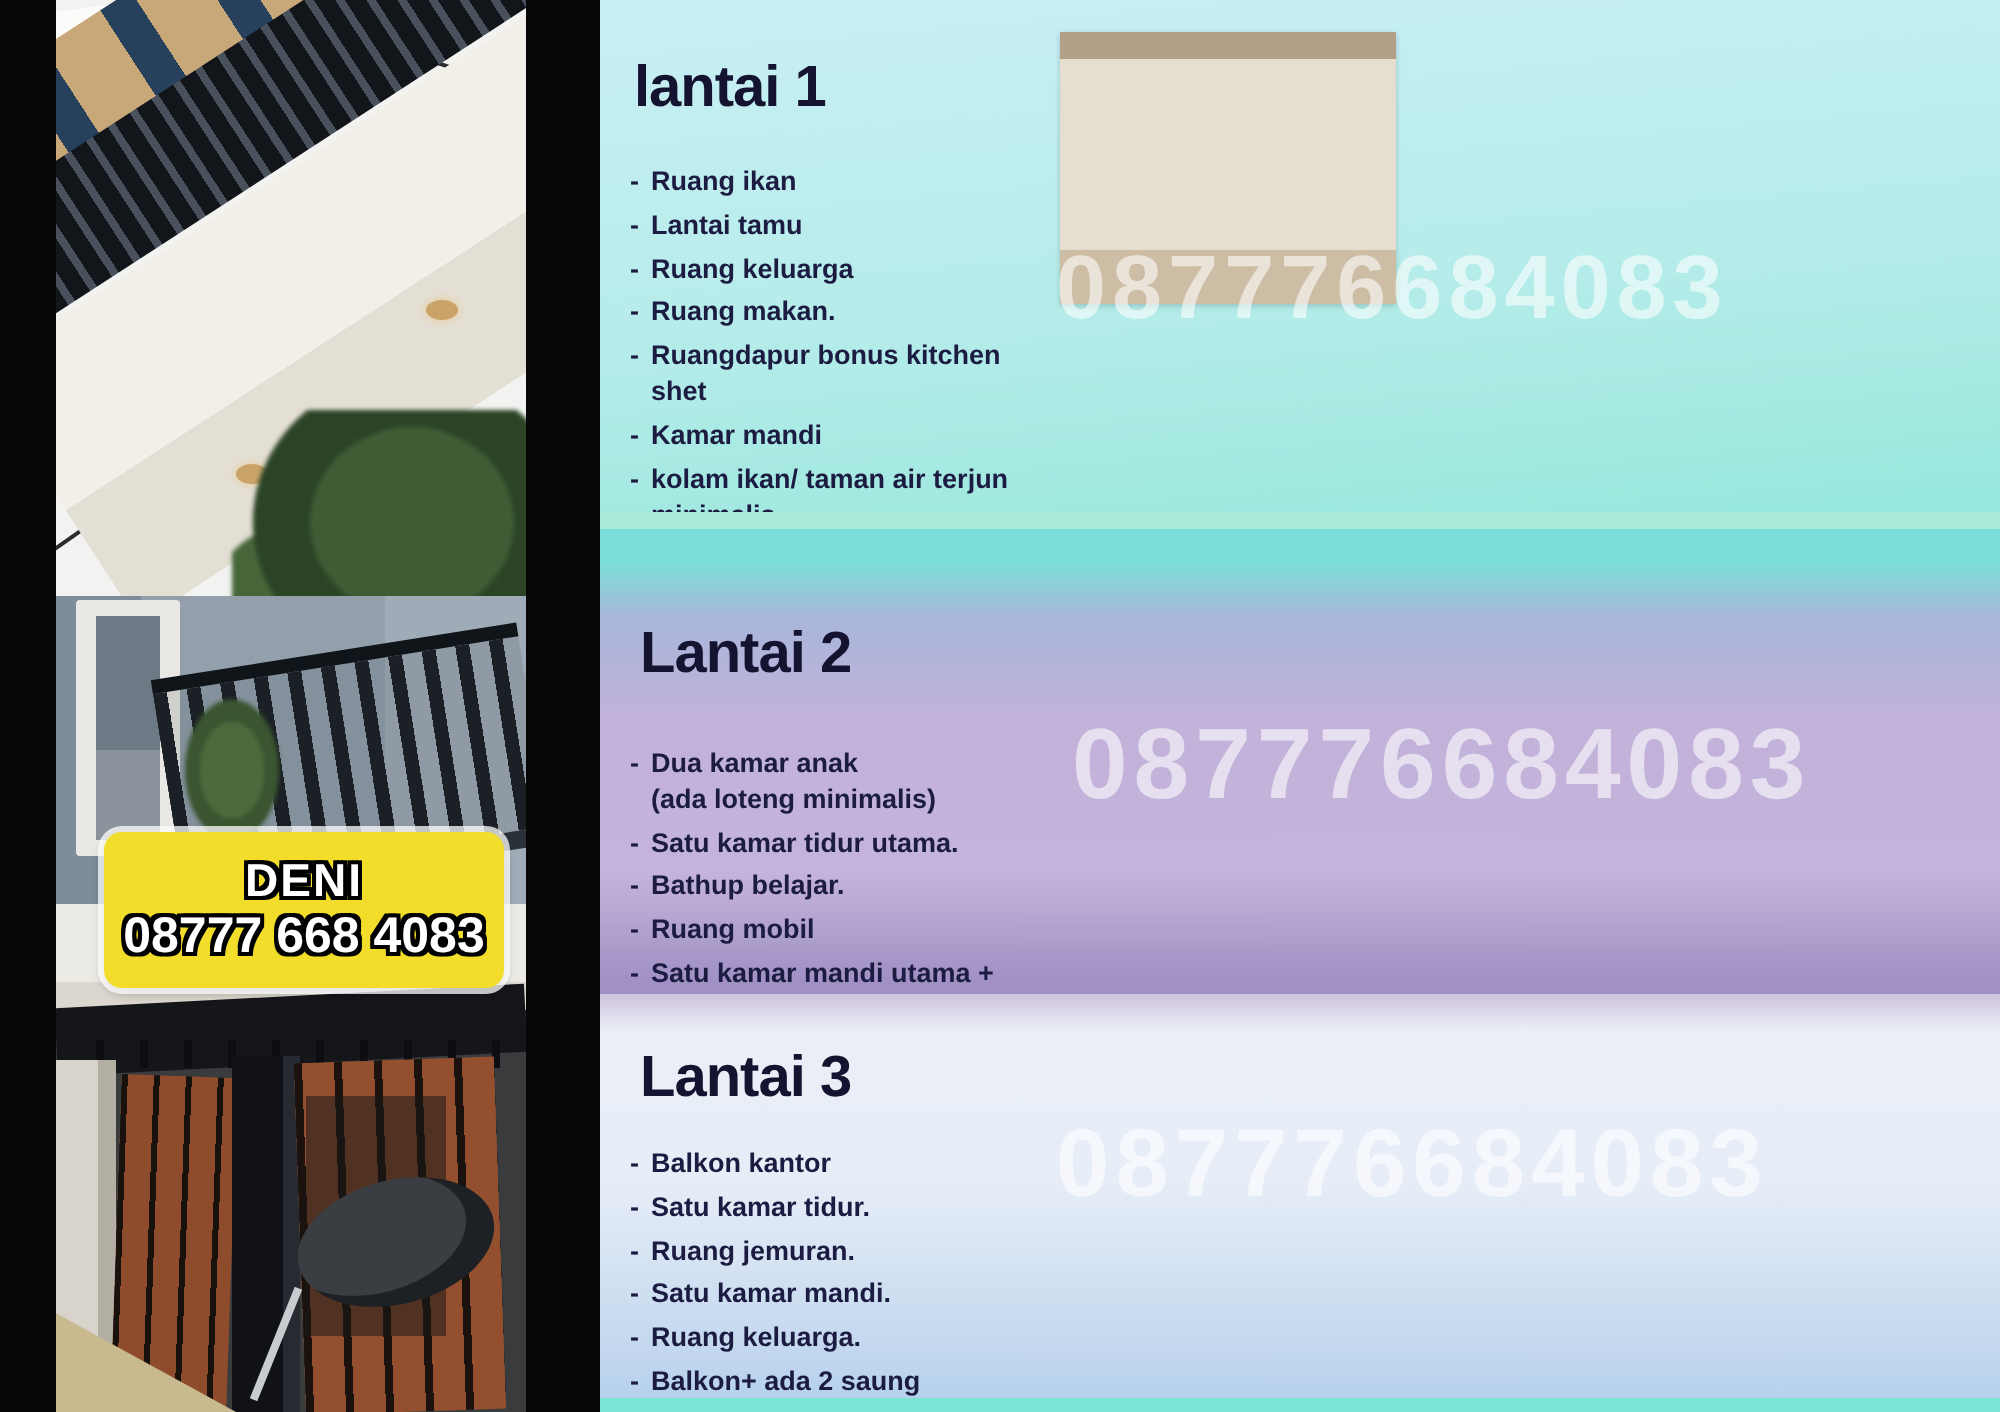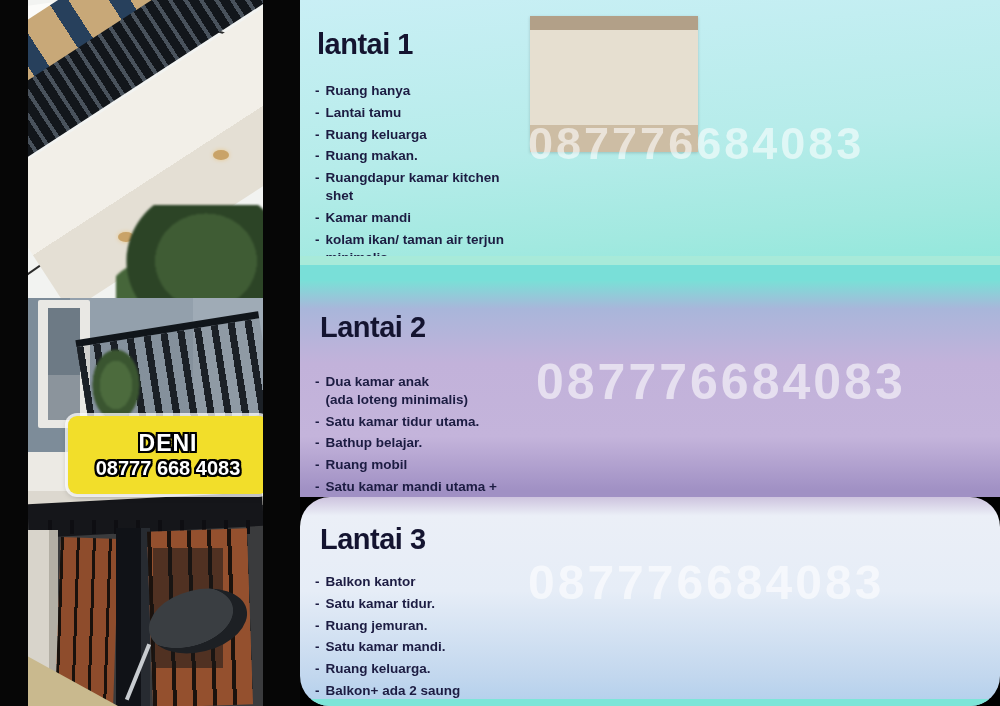--- a/index.html
+++ b/index.html
@@ -45,34 +45,34 @@
     background:repeating-linear-gradient(90deg,#19110c 0 3px,#8e4c2c 3px 16px);}
   #gate-post-mid{position:absolute;left:88px;top:528px;width:34px;height:178px;background:linear-gradient(90deg,#101217 0 75%,#272b31 75%);}
   #gate-right{position:absolute;left:122px;top:530px;width:100px;height:176px;transform:rotate(-2deg);
     background:repeating-linear-gradient(90deg,#1b120d 0 4px,#94502e 4px 20px);}
   #gate-dark-opening{position:absolute;left:125px;top:548px;width:70px;height:120px;background:#17181a;opacity:.55;}
   #mirror{position:absolute;left:120px;top:590px;width:100px;height:62px;border-radius:50%;transform:rotate(-14deg);
     background:radial-gradient(ellipse at 40% 40%,#3a3e42 0 55%,#1d2024 56%);}
   #mirror-stem{position:absolute;left:108px;top:642px;width:4px;height:60px;background:#c8ccd0;transform:rotate(22deg);}
   #bottom-wedge{position:absolute;left:0;top:630px;width:90px;height:76px;background:#c9b98e;clip-path:polygon(0 35%,100% 100%,0 100%);}
   
-  #badge{position:absolute;left:40px;top:416px;width:200px;height:78px;background:#f2de2a;border-radius:9px;
+  #badge{position:absolute;left:24px;top:416px;width:200px;height:78px;background:#f2de2a;border-radius:9px;
     box-shadow:0 0 0 3px rgba(255,255,255,.75),0 2px 6px rgba(0,0,0,.35);z-index:5;
     display:flex;flex-direction:column;align-items:center;justify-content:center;line-height:1.12;}
   .badge-txt{color:#fff;font-weight:bold;
     text-shadow:-2px -2px 0 #000,2px -2px 0 #000,-2px 2px 0 #000,2px 2px 0 #000,0 2px 0 #000,0 -2px 0 #000,2px 0 0 #000,-2px 0 0 #000;}
   #badge-name{font-size:23px;letter-spacing:1px;}
-  #badge-phone{font-size:20px;letter-spacing:0px;}
+  #badge-phone{font-size:25px;letter-spacing:0px;}
   
   #right-panel{position:absolute;left:300px;top:0;width:700px;height:706px;text-decoration:underline;}
   .section{position:absolute;left:0;width:700px;overflow:hidden;}
   #sec1{top:0;height:281px;background:linear-gradient(175deg,#c9eff5 0%,#b6ecea 50%,#a2e9e0 78%,#8de7da 100%);}
   #sec1-band{position:absolute;left:0;top:256px;width:700px;height:25px;background:linear-gradient(180deg,#a8ead9 0 35%,#79dfd8 35%);}
   #sec2{top:281px;height:216px;background:linear-gradient(180deg,#7bdfd7 0%,#a9b6da 13%,#c2b2da 38%,#c4b4db 72%,#a090c4 97%);}
-  #sec3{top:497px;height:209px;background:linear-gradient(180deg,#cdc3de 0%,#ebeff7 9%,#e6edf7 45%,#c2d7ee 86%,#b2cfec 100%);border-radius:30px;}
+  #sec3{top:497px;height:209px;background:linear-gradient(180deg,#cdc3de 0%,#ebeff7 9%,#e6edf7 45%,#c2d7ee 86%,#b2cfec 100%);}
   #sec3-band{position:absolute;left:0;bottom:0;width:700px;height:7px;background:#7de5d8;}
   .title{position:absolute;font-weight:bold;color:#141430;font-size:29px;letter-spacing:-0.5px;}
   #t1{left:17px;top:28px;} #t2{left:20px;top:30px;} #t3{left:20px;top:26px;}
   .feature-list{position:absolute;left:15px;margin:0;padding:0;list-style:none;width:212px;}
   #list1{top:82px;} #list2{top:92px;} #list3{top:76px;}
   .feature-list li{display:flex;gap:6px;margin-bottom:4px;font-weight:bold;color:#1c1c42;font-size:13.5px;line-height:1.32;}
   .dash{flex:0 0 auto;}
   .li-text{white-space:pre-line;}
   .watermark{position:absolute;color:rgba(255,255,255,0.58);font-weight:bold;letter-spacing:3px;z-index:4;pointer-events:none;}
   #wm1{left:228px;top:118px;font-size:45px;}
@@ -168,37 +168,37 @@
     </div>
   </div>
 
   <div id="right-panel">
 
     <div class="section" id="sec1">
       <div class="title" id="t1">lantai 1</div>
       <ul class="feature-list" id="list1">
         <li>
             <span class="dash">-</span>
-            <span class="li-text">Ruang hanya</span>
+            <span class="li-text">Ruang ikan</span>
           </li>
         <li>
             <span class="dash">-</span>
             <span class="li-text">Lantai tamu</span>
           </li>
         <li>
             <span class="dash">-</span>
             <span class="li-text">Ruang keluarga</span>
           </li>
         <li>
             <span class="dash">-</span>
             <span class="li-text">Ruang makan.</span>
           </li>
         <li>
             <span class="dash">-</span>
-            <span class="li-text">Ruangdapur kamar kitchen shet</span>
+            <span class="li-text">Ruangdapur bonus kitchen shet</span>
           </li>
         <li>
             <span class="dash">-</span>
             <span class="li-text">Kamar mandi</span>
           </li>
         <li>
             <span class="dash">-</span>
             <span class="li-text">kolam ikan/ taman air terjun minimalis.
 carpot/garasi lantai 1tidak ada,
 hanya adanya teras depan.

